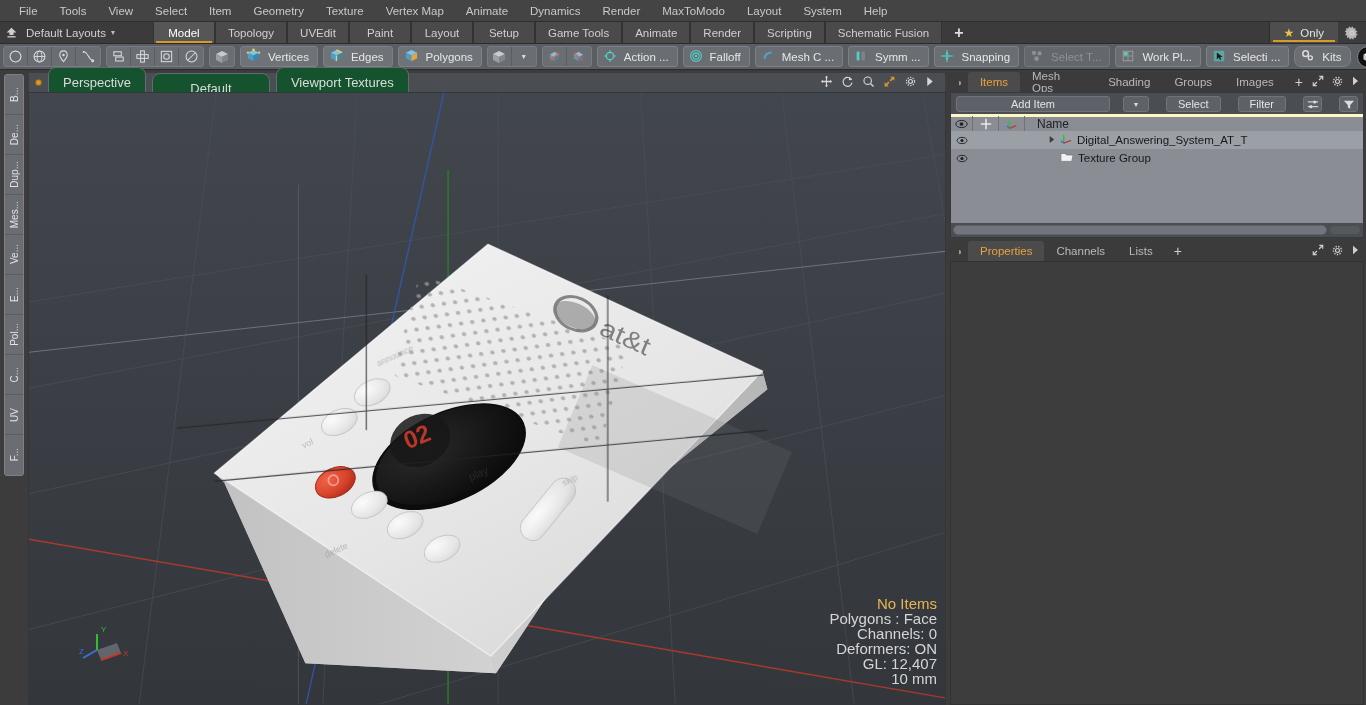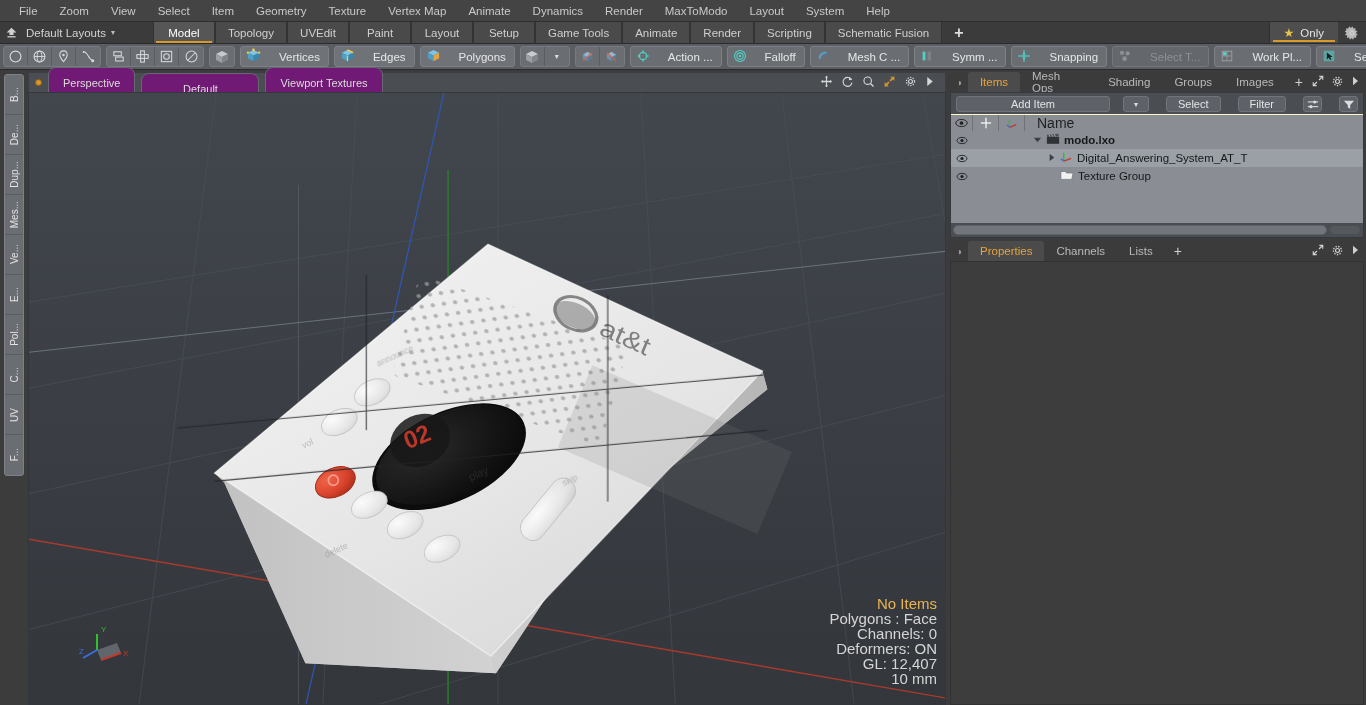--- a/index.html
+++ b/index.html
@@ -51,21 +51,21 @@
   .toolbar{
     height:26px; flex:0 0 26px; background:#5a5e63; display:flex; align-items:center;
     padding:0 3px; gap:0px; border-bottom:1px solid #2b2b2b;
   }
   .tgroup{ display:flex; align-items:center; height:21px;
     background:#6a6e73; border:1px solid #787c82; border-radius:3px; margin-right:5px; }
   .tbtn{ width:24px; height:19px; display:flex; align-items:center; justify-content:center;
          border-right:1px solid #595d62; }
   .tbtn:last-child{ border-right:none; }
   .tlabel{
-    display:flex; align-items:center; gap:18px; height:21px; padding:0 8px 0 5px;
+    display:flex; align-items:center; gap:7px; height:21px; padding:0 8px 0 5px;
     background:#6a6e73; border:1px solid #7d8187; border-radius:3px; margin-right:5px;
     color:#e6e6e6; font-size:11.5px; white-space:nowrap;
   }
   .tlabel.dim{ color:#8d9196; background:#64686d; border-color:#74787d; }
   .tlabel.sel{ background:#6f7378; }
   .toolbar-right{ margin-left:auto; display:flex; align-items:center; gap:6px; padding-right:5px;}
   .round-btn{ width:22px; height:22px; border-radius:50%; display:flex; align-items:center;
     justify-content:center; background:#111; border:1px solid #7d8187; }
   .round-btn.ue{ background:#4d5055; }
 
@@ -82,22 +82,22 @@
   .vtab:last-child{ border-bottom:none; }
 
   
   .vpcol{ flex:1 1 auto; display:flex; flex-direction:column; min-width:0; padding:2px 2px 0 0;}
   .vpheader{
     height:20px; flex:0 0 20px; background:#4a4e53; display:flex; align-items:center;
     gap:6px; padding:0 6px; border:1px solid #3a3d41; border-bottom:none;
   }
   .dot{ width:7px; height:7px; border-radius:50%; background:#d99a2b; box-shadow:0 0 2px #000 inset;}
   .pill{
-    height:32px; padding:0 14px; border-radius:8px; background:#701a75; border:1px solid #666a70;
-    display:flex; align-items:center; justify-content:center; color:#dcdcdc; font-size:11px;
+    height:32px; padding:0 14px; border-radius:8px; background:#14532d; border:1px solid #666a70;
+    display:flex; align-items:center; justify-content:center; color:#dcdcdc; font-size:13px;
   }
   .vpheader-right{ margin-left:auto; display:flex; align-items:center; gap:8px; padding-right:4px; }
   .vp{
     flex:1 1 auto; position:relative; overflow:hidden;
     background:#3a3e43;
     border:1px solid #33363a;
   }
   .vp-stats{
     position:absolute; right:8px; bottom:18px; text-align:right; line-height:15px;
     font-size:15px; color:#d5d5d5; pointer-events:none;
@@ -126,21 +126,21 @@
     display:flex; align-items:center; justify-content:center; color:#e2e2e2; font-size:11px;
   }
   .addcaret{ width:26px; height:16px; background:#5e6268; border:1px solid #71757b; border-radius:3px;
     display:flex; align-items:center; justify-content:center; color:#ddd; font-size:8px; margin-left:-4px;}
   .sbtn{ height:16px; padding:0 11px; background:#5e6268; border:1px solid #71757b; border-radius:3px;
     display:flex; align-items:center; color:#e4e4e4; font-size:11px; }
   .ibtn{ width:19px; height:16px; background:#5e6268; border:1px solid #71757b; border-radius:3px;
     display:flex; align-items:center; justify-content:center; }
 
   .treehdr{ height:17px; background:#8a8e94; display:flex; align-items:center;
-            border-top:1px solid #fef9c3; color:#1d1f22; font-size:14px;}
+            border-top:3px solid #fef9c3; color:#1d1f22; font-size:12px;}
   .th-col{ height:17px; display:flex; align-items:center; justify-content:center;
            border-right:1px solid #6f7379; }
   .tree{ background:#8a8e94; height:92px; position:relative; }
   .trow{ display:flex; align-items:center; height:18px; color:#16181a; font-size:11.5px; }
   .trow .eye{ width:22px; display:flex; align-items:center; justify-content:center; }
   .trow .c2{ width:26px; } .trow .c3{ width:26px; }
   .trow .nm{ display:flex; align-items:center; gap:4px; }
   .trow.sel{ background:#9aa0a6; }
   .bold{ font-weight:bold; }
   .treefoot{ height:14px; background:#4a4e53; display:flex; align-items:center; padding:2px;}
@@ -165,21 +165,21 @@
   .cmdcircle{ width:19px; height:19px; border:1px solid #6d7177; border-radius:3px; background:#4a4e53;
     display:flex; align-items:center; justify-content:center; }
 </style>
 </head>
 <body>
 
 <div id="app">
 
   <div class="menubar">
     <div class="mi">File</div>
-    <div class="mi">Zoom</div>
+    <div class="mi">Tools</div>
     <div class="mi">View</div>
     <div class="mi">Select</div>
     <div class="mi">Item</div>
     <div class="mi">Geometry</div>
     <div class="mi">Texture</div>
     <div class="mi">Vertex Map</div>
     <div class="mi">Animate</div>
     <div class="mi">Dynamics</div>
     <div class="mi">Render</div>
     <div class="mi">MaxToModo</div>
@@ -765,41 +765,20 @@
                 <line x1="4" y1="12" x2="4" y2="3" stroke="#2fbf2f" stroke-width="1.6"></line>
                 <line x1="4" y1="12" x2="12" y2="9" stroke="#c0392b" stroke-width="1.6"></line>
                 <line x1="4" y1="12" x2="1" y2="9" stroke="#3b6fe0" stroke-width="1.6"></line>
               </svg>
           </div>
           <div class="th-col" style="flex:1; justify-content:flex-start; padding-left:12px; border-right:none;">Name</div>
         </div>
 
         <div class="tree">
 
-          <div class="trow">
-            <div class="eye">
-                <svg width="12" height="9" viewBox="0 0 16 11">
-                  <ellipse cx="8" cy="5.5" rx="6.6" ry="4.2" fill="none" stroke="#1d1f22" stroke-width="1.2"></ellipse>
-                  <circle cx="8" cy="5.5" r="2.1" fill="#1d1f22"></circle>
-                </svg>
-              </div>
-            <div class="c2"></div>
-              <div class="c3"></div>
-            <div class="nm" style="padding-left:8px;">
-              <span><svg width="9" height="9" viewBox="0 0 10 10">
-                    <path d="M1 3 L9 3 L5 8 Z" fill="#3a3d41"></path>
-                  </svg></span>
-              <span><svg width="14" height="12" viewBox="0 0 16 13">
-                    <path d="M1 4 L15 4 L15 12 L1 12 Z" fill="#2f3336"></path>
-                    <path d="M1 1.6 L14 0.6 L14.6 3.4 L1.6 4.4 Z" fill="#4a4e52"></path>
-                    <path d="M3.4 1.4 L4.6 3.9 M6.4 1.2 L7.6 3.7 M9.4 1 L10.6 3.5" stroke="#cfcfcf" stroke-width="0.9"></path>
-                  </svg></span>
-              <span class="bold">modo.lxo</span>
-            </div>
-          </div>
 
           <div class="trow sel">
             <div class="eye">
                 <svg width="12" height="9" viewBox="0 0 16 11">
                   <ellipse cx="8" cy="5.5" rx="6.6" ry="4.2" fill="none" stroke="#1d1f22" stroke-width="1.2"></ellipse>
                   <circle cx="8" cy="5.5" r="2.1" fill="#1d1f22"></circle>
                 </svg>
               </div>
             <div class="c2"></div>
               <div class="c3"></div>

